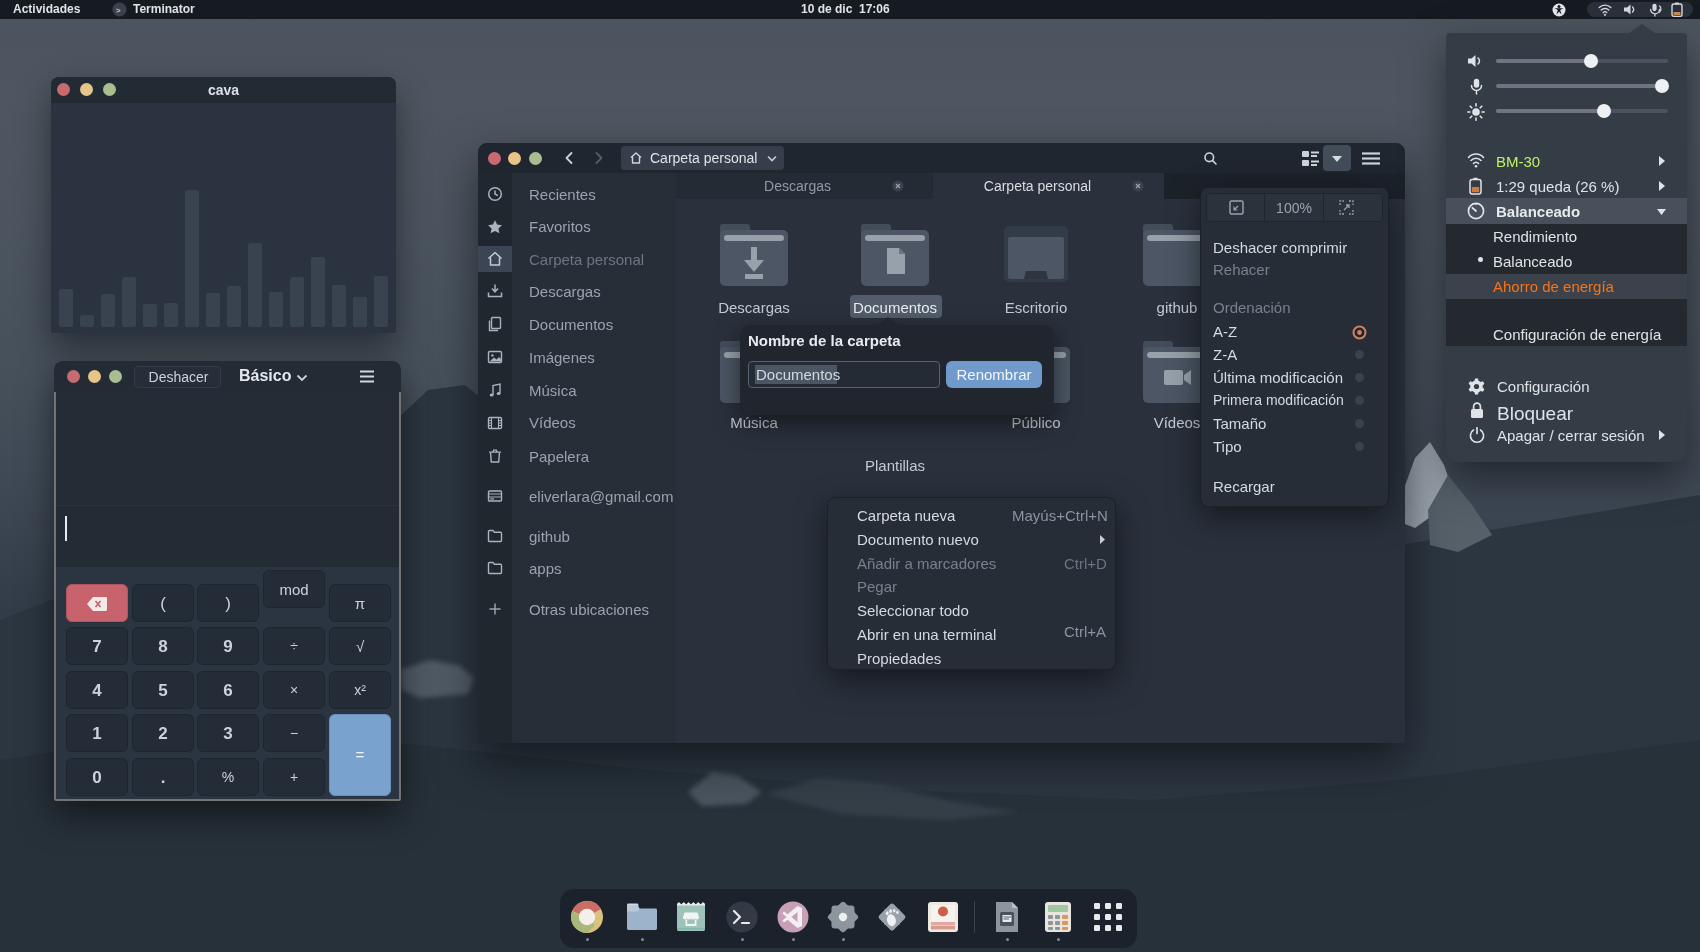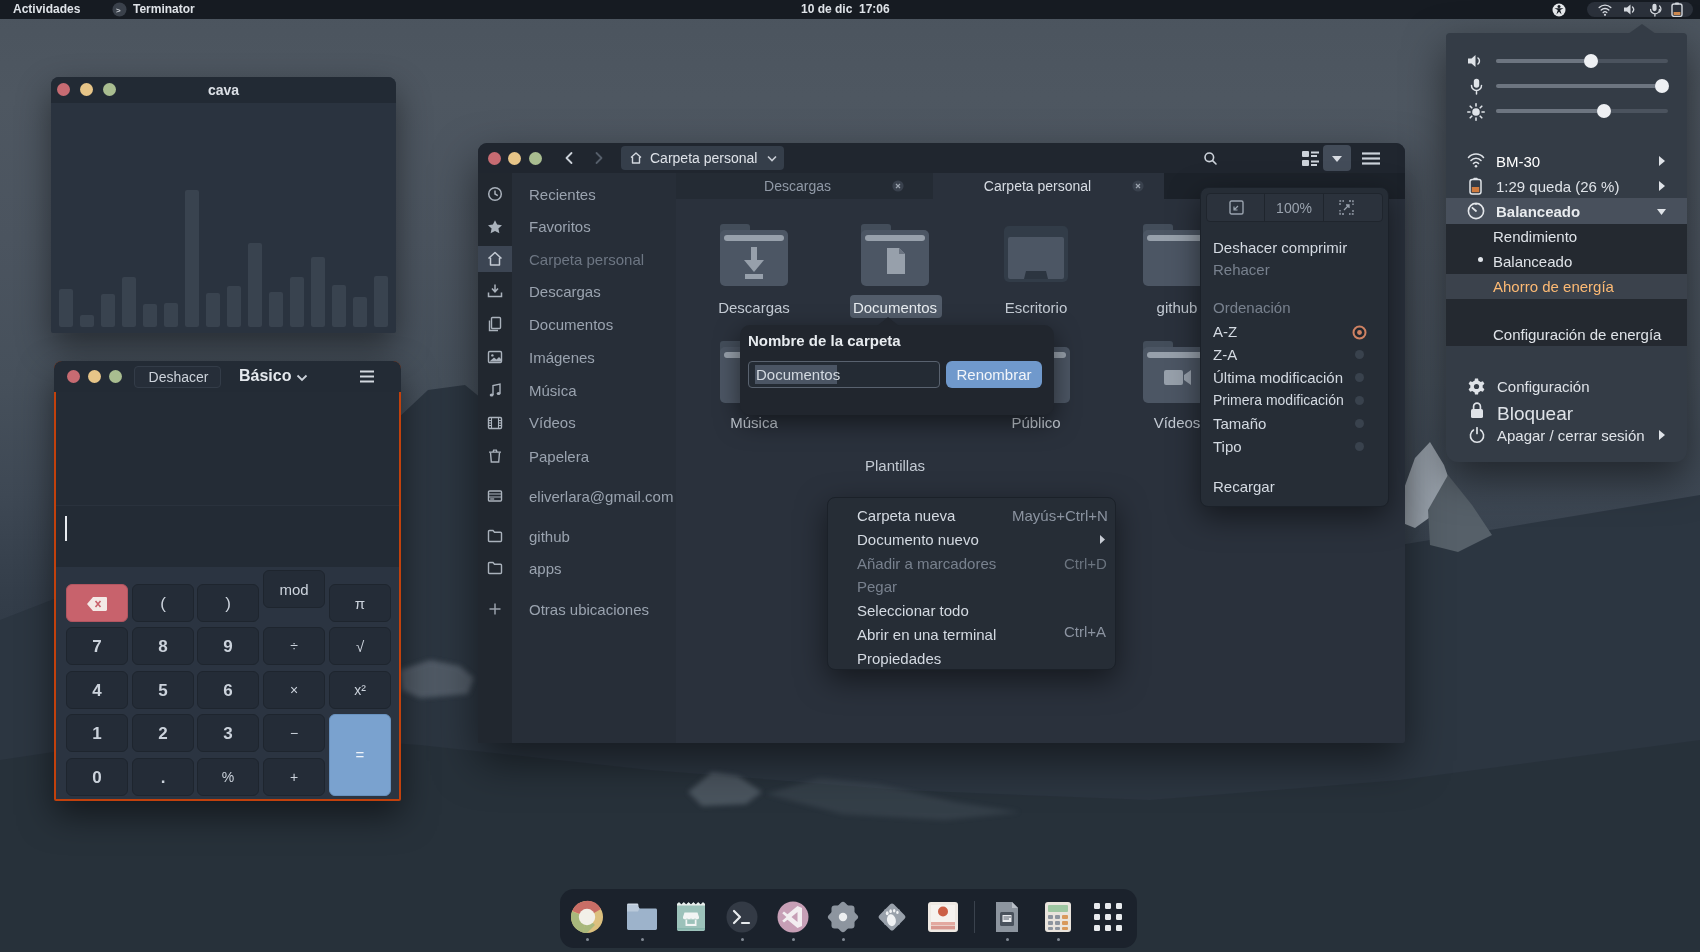--- a/index.html
+++ b/index.html
@@ -17,21 +17,21 @@
 #topbar { left:0; top:0; width:1700px; height:19px; background:#161b22; color:#dfe3e8; font-size:12px; font-weight:bold; }
 #topbar .it { position:absolute; top:0; height:19px; line-height:19px; }
 
 
 #cava { left:51px; top:77px; width:345px; height:256px; background:#2a333f; border-radius:8px 8px 2px 2px; box-shadow:0 14px 34px rgba(0,0,0,0.45); }
 #cava .tbar { position:absolute; left:0; top:0; width:100%; height:26px; background:#222a34; border-radius:8px 8px 0 0; }
 #cava .title { position:absolute; width:100%; text-align:center; top:5px; font-size:14px; font-weight:bold; color:#dce0e6; }
 .tl { position:absolute; width:13px; height:13px; border-radius:50%; top:6px; }
 
 
-#calc { left:54px; top:361px; width:347px; height:440px; background:#c2410c; border-radius:8px 8px 2px 2px; box-shadow:0 14px 34px rgba(0,0,0,0.5); }
+#calc { left:54px; top:361px; width:347px; height:440px; background:#737373; border-radius:8px 8px 2px 2px; box-shadow:0 14px 34px rgba(0,0,0,0.5); }
 #calc .tbar { position:absolute; left:0; top:0; width:100%; height:31px; background:#232b35; border-radius:8px 8px 0 0; }
 #calc .keypad { position:absolute; left:2px; top:206px; width:343px; height:232px; background:#2b3441; }
 .kbtn { position:absolute; width:62px; height:38px; background:#242c37; border:1px solid #1e252e; border-radius:6px; color:#ccd3dc; text-align:center; line-height:37px; font-size:17px; }
 
 
 #files { left:478px; top:143px; width:927px; height:600px; background:#2a313c; border-radius:9px 9px 2px 2px; box-shadow:0 18px 44px rgba(0,0,0,0.5); }
 #files .hbar { position:absolute; left:0; top:0; width:100%; height:30px; background:#20262f; border-radius:9px 9px 0 0; }
 #files .tabs { position:absolute; left:198px; top:30px; width:729px; height:26px; background:#1c222a; }
 #files .side { position:absolute; left:0; top:30px; width:198px; height:570px; background:#272e38; }
 #files .sidestrip { position:absolute; left:0; top:30px; width:34px; height:570px; background:#21272f; }
@@ -469,21 +469,21 @@
   <div class="abs" style="left:151px;top:71px;width:14px;height:14px;border-radius:50%;background:#eef0f3;"></div>
 
   <svg class="abs" style="left:21px;top:120px;" width="18" height="15" viewBox="0 0 18 15">
       <g fill="none" stroke="#dfe3e8" stroke-width="1.6" stroke-linecap="round">
         <path d="M1.5 4.5 A 9.8 9.8 0 0 1 16.5 4.5"></path>
         <path d="M4 7.5 A 6.6 6.6 0 0 1 14 7.5"></path>
         <path d="M6.5 10.5 A 3.2 3.2 0 0 1 11.5 10.5"></path>
       </g>
       <circle cx="9" cy="13.2" r="1.3" fill="#dfe3e8"></circle>
     </svg>
-  <div class="abs" style="left:50px;top:120px;font-size:15px;color:#ffffff;">BM-30</div>
+  <div class="abs" style="left:50px;top:120px;font-size:15px;color:#bef264;">BM-30</div>
   <svg class="abs" style="left:212px;top:122px;" width="8" height="12" viewBox="0 0 8 12">
       <polygon points="1,1 7,6 1,11" fill="#dfe3e8"></polygon>
     </svg>
   <svg class="abs" style="left:23px;top:144px;" width="13" height="18" viewBox="0 0 13 18">
       <rect x="1" y="2.6" width="11" height="14.4" rx="2.2" fill="none" stroke="#dfe3e8" stroke-width="1.5"></rect>
       <rect x="4.3" y="0.7" width="4.4" height="2.2" rx="0.9" fill="#dfe3e8"></rect>
       <rect x="2.8" y="10" width="7.4" height="5.2" fill="#d07b3e"></rect>
     </svg>
   <div class="abs" style="left:50px;top:145px;font-size:15px;color:#dfe3e8;">1:29 queda (26 %)</div>
   <svg class="abs" style="left:212px;top:147px;" width="8" height="12" viewBox="0 0 8 12">
@@ -499,21 +499,21 @@
   <div class="abs" style="left:50px;top:170px;font-size:15px;font-weight:bold;color:#e8ebee;">Balanceado</div>
   <svg class="abs" style="left:210px;top:175px;" width="11" height="8" viewBox="0 0 11 8">
       <polygon points="1,1 10,1 5.5,7" fill="#dfe3e8"></polygon>
     </svg>
 
   <div class="abs" style="left:0px;top:191px;width:241px;height:122px;background:#242930;"></div>
   <div class="abs" style="left:47px;top:195px;font-size:15px;color:#dfe3e8;">Rendimiento</div>
   <div class="abs" style="left:32px;top:224px;width:5px;height:5px;border-radius:50%;background:#dfe3e8;"></div>
   <div class="abs" style="left:47px;top:220px;font-size:15px;color:#dfe3e8;">Balanceado</div>
   <div class="abs" style="left:0px;top:241px;width:241px;height:25px;background:#3b424c;"></div>
-  <div class="abs" style="left:47px;top:245px;font-size:15px;color:#fdba74;">Ahorro de energía</div>
+  <div class="abs" style="left:47px;top:245px;font-size:15px;color:#f97316;">Ahorro de energía</div>
   <div class="abs" style="left:47px;top:293px;font-size:15px;color:#dfe3e8;">Configuración de energía</div>
 
   <svg class="abs" style="left:22px;top:345px;" width="17" height="17" viewBox="0 0 17 17">
       <path fill="#dfe3e8" d="M7 0.5 L10 0.5 L10.5 2.8 A 6 6 0 0 1 12.6 4 L14.9 3.2 L16.4 5.8 L14.6 7.4 A 6 6 0 0 1 14.6 9.6 L16.4 11.2 L14.9 13.8 L12.6 13 A 6 6 0 0 1 10.5 14.2 L10 16.5 L7 16.5 L6.5 14.2 A 6 6 0 0 1 4.4 13 L2.1 13.8 L0.6 11.2 L2.4 9.6 A 6 6 0 0 1 2.4 7.4 L0.6 5.8 L2.1 3.2 L4.4 4 A 6 6 0 0 1 6.5 2.8 Z"></path>
       <circle cx="8.5" cy="8.5" r="2.6" fill="#343c46"></circle>
     </svg>
   <div class="abs" style="left:51px;top:345px;font-size:15px;color:#dfe3e8;">Configuración</div>
   <svg class="abs" style="left:24px;top:369px;" width="14" height="17" viewBox="0 0 14 17">
       <rect x="1" y="7" width="12" height="9" rx="1.6" fill="#dfe3e8"></rect>
       <path d="M3.6 7 L3.6 4.6 A 3.4 3.4 0 0 1 10.4 4.6 L10.4 7" fill="none" stroke="#dfe3e8" stroke-width="1.7"></path>

